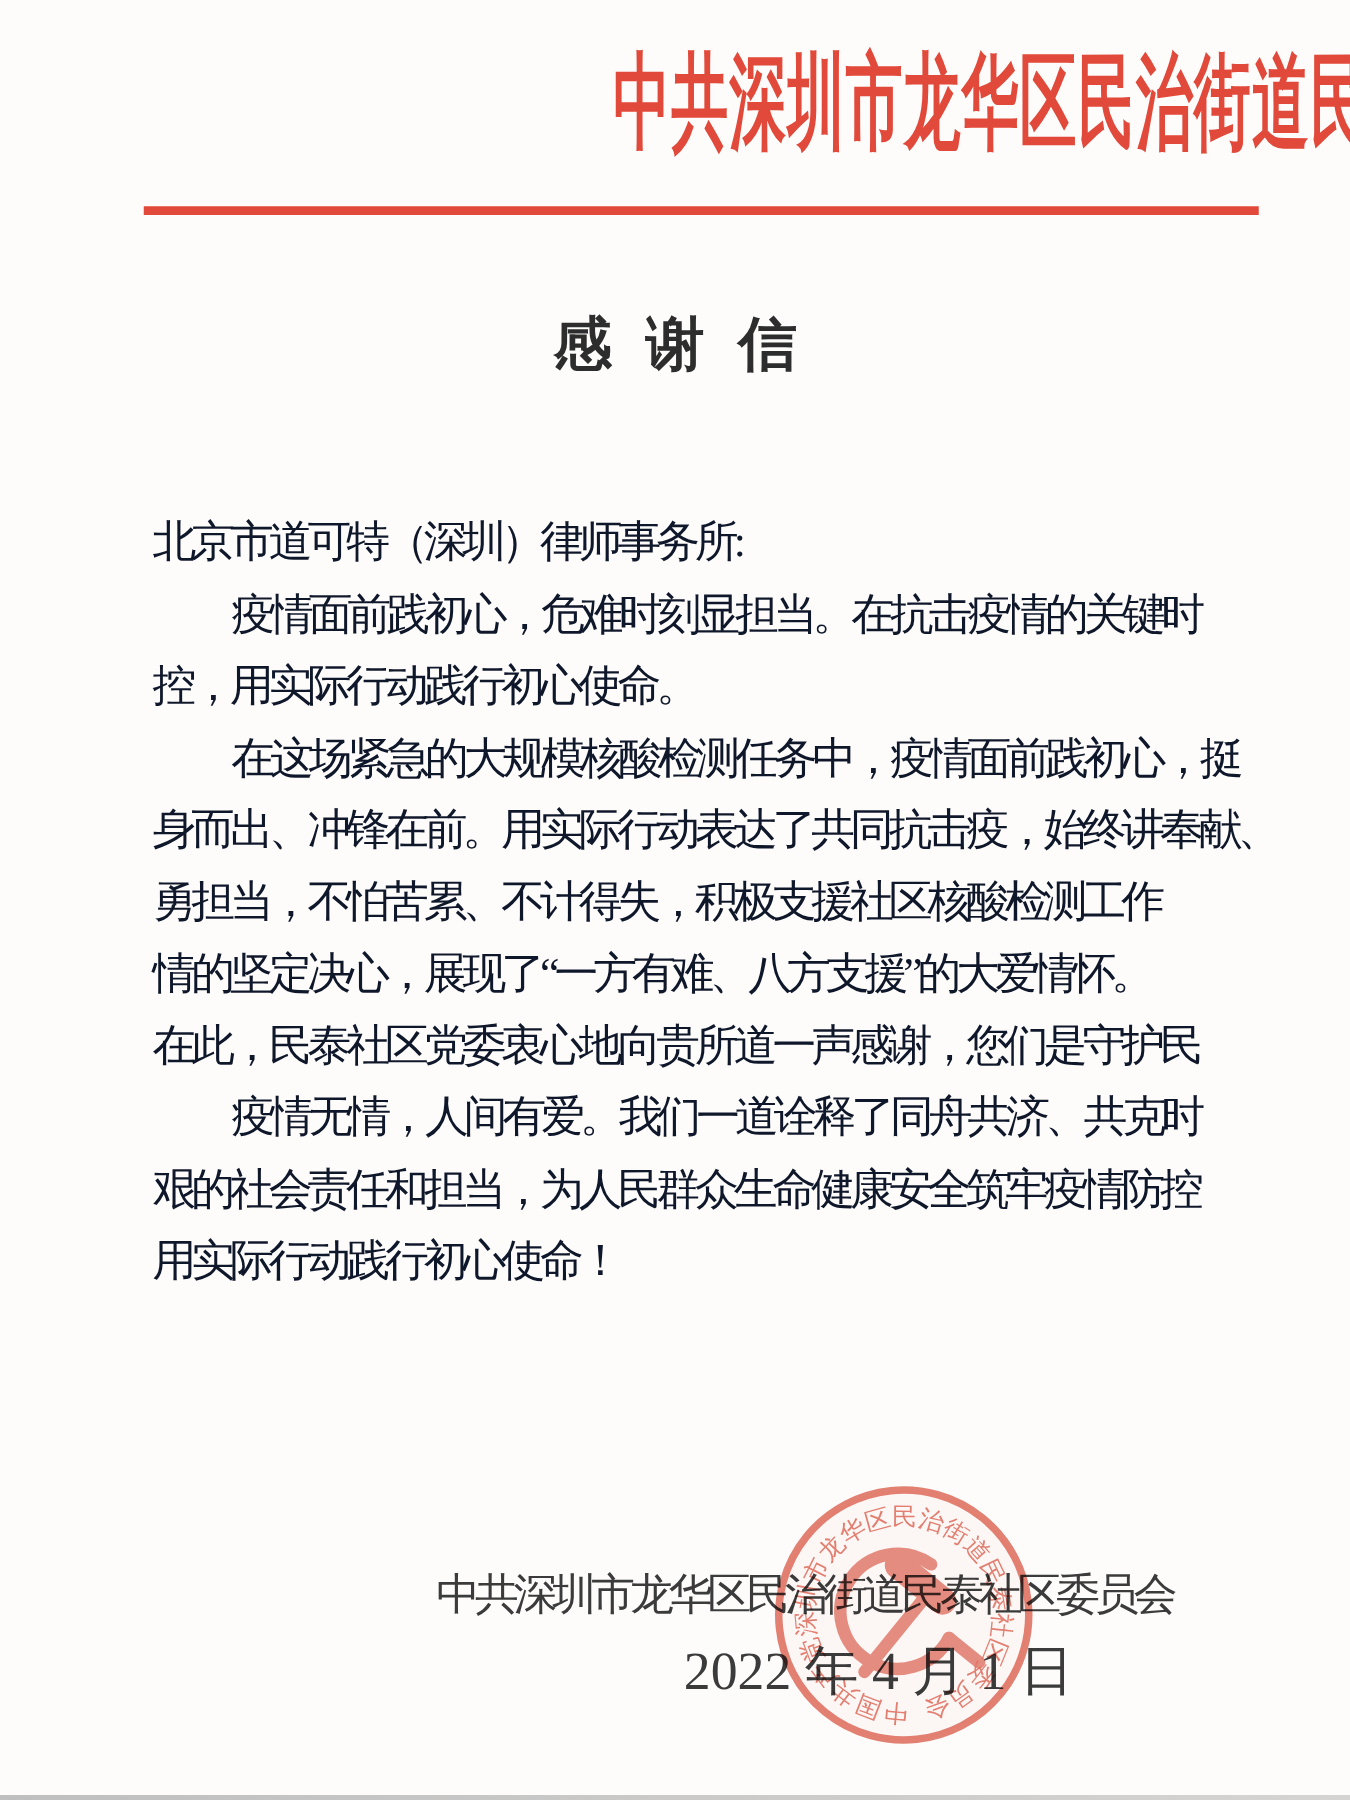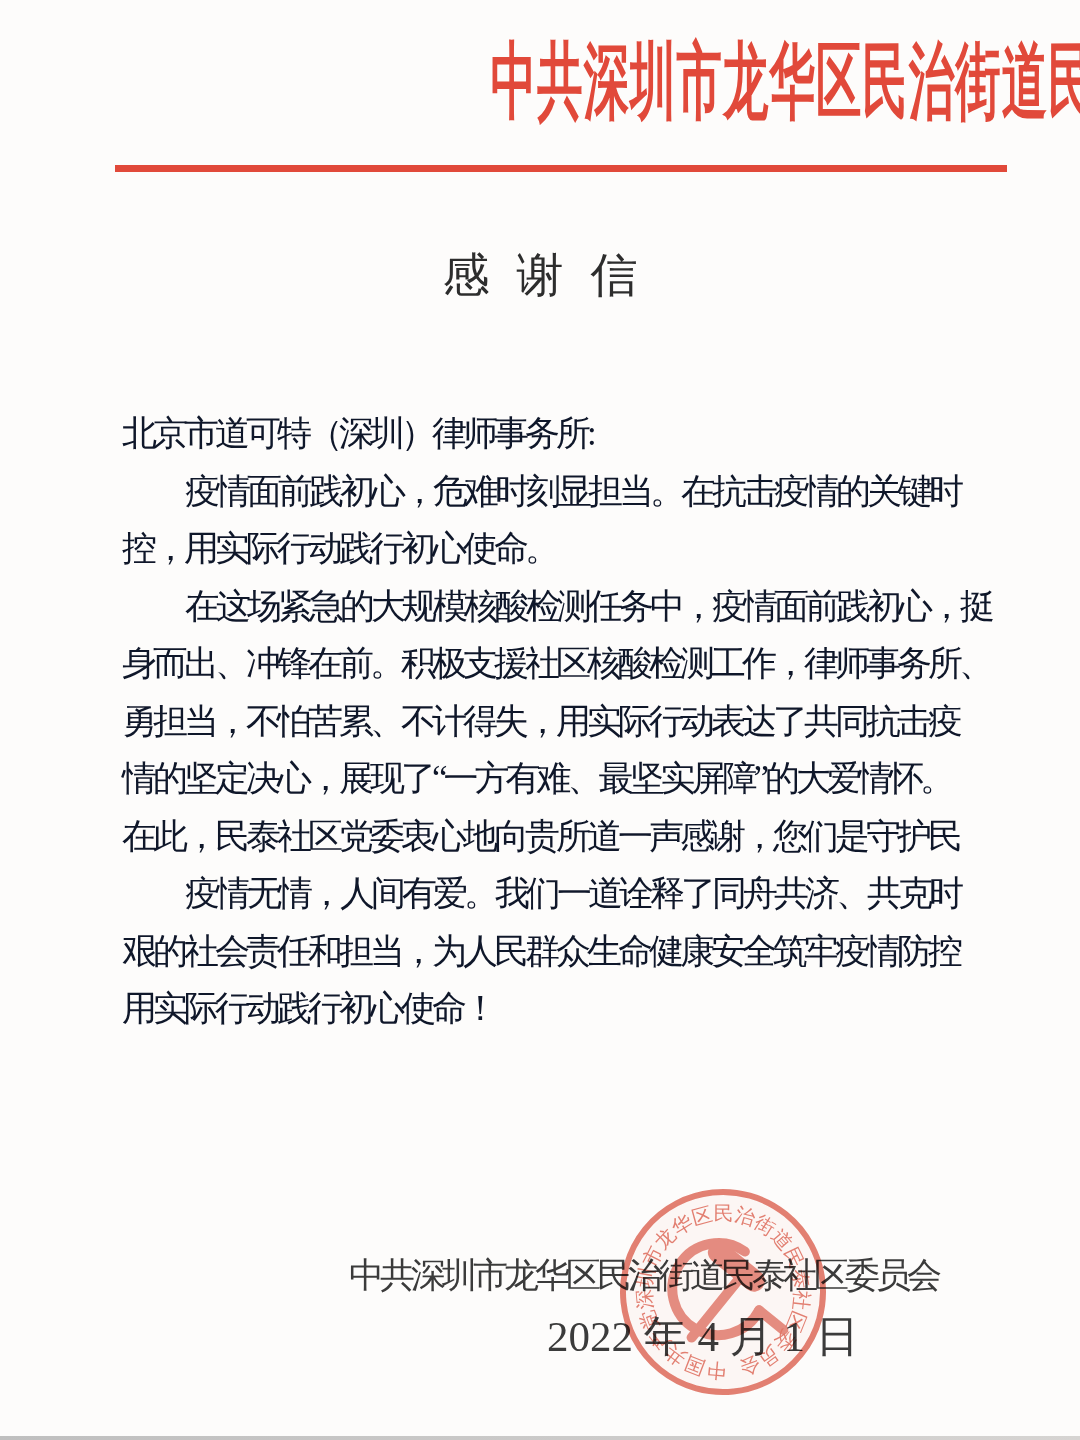--- a/index.html
+++ b/index.html
@@ -35,21 +35,21 @@
     background: #e1493a;
   }
   
   .title {
     position: absolute;
     top: 244px; left: 0; width: 1080px;
     box-sizing: border-box;
     padding-left: 27px;
     text-align: center;
     font-size: 47px;
-    font-weight: normal;
+    font-weight: bold;
     letter-spacing: 27px;
     color: #2d2d2d;
   }
   
   .body {
     position: absolute;
     top: 405px; left: 122px; width: 860px;
     color: #0f172a;
     font-size: 35px;
     letter-spacing: -4px;
@@ -106,23 +106,23 @@
 
   <h1 class="title" style="margin:0;">感谢信</h1>
 
   <main class="body">
     <div class="line">北京市道可特（深圳）律师事务所:</div>
 
     <div class="line indent">疫情面前践初心，危难时刻显担当。在抗击疫情的关键时</div>
     <div class="line">控，用实际行动践行初心使命。</div>
 
     <div class="line indent">在这场紧急的大规模核酸检测任务中，疫情面前践初心，挺</div>
-    <div class="line">身而出、冲锋在前。积极支援社区核酸检测工作，律师事务所、</div>
-    <div class="line">勇担当，不怕苦累、不计得失，用实际行动表达了共同抗击疫</div>
-    <div class="line">情的坚定决心，展现了“一方有难、最坚实屏障”的大爱情怀。</div>
+    <div class="line">身而出、冲锋在前。用实际行动表达了共同抗击疫，始终讲奉献、</div>
+    <div class="line">勇担当，不怕苦累、不计得失，积极支援社区核酸检测工作</div>
+    <div class="line">情的坚定决心，展现了“一方有难、八方支援”的大爱情怀。</div>
     <div class="line">在此，民泰社区党委衷心地向贵所道一声感谢，您们是守护民</div>
 
     <div class="line indent">疫情无情，人间有爱。我们一道诠释了同舟共济、共克时</div>
     <div class="line">艰的社会责任和担当，为人民群众生命健康安全筑牢疫情防控</div>
     <div class="line">用实际行动践行初心使命！</div>
   </main>
 
   <div class="signature">中共深圳市龙华区民治街道民泰社区委员会</div>
 
   <div class="date">2022 年 4 月 1 日</div>

